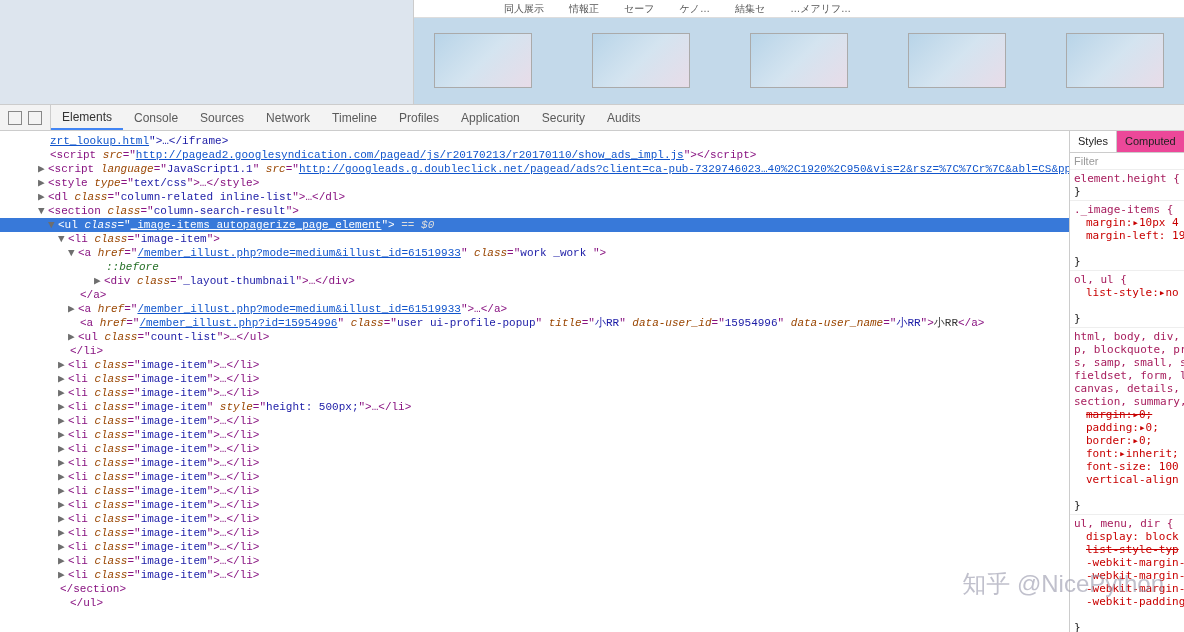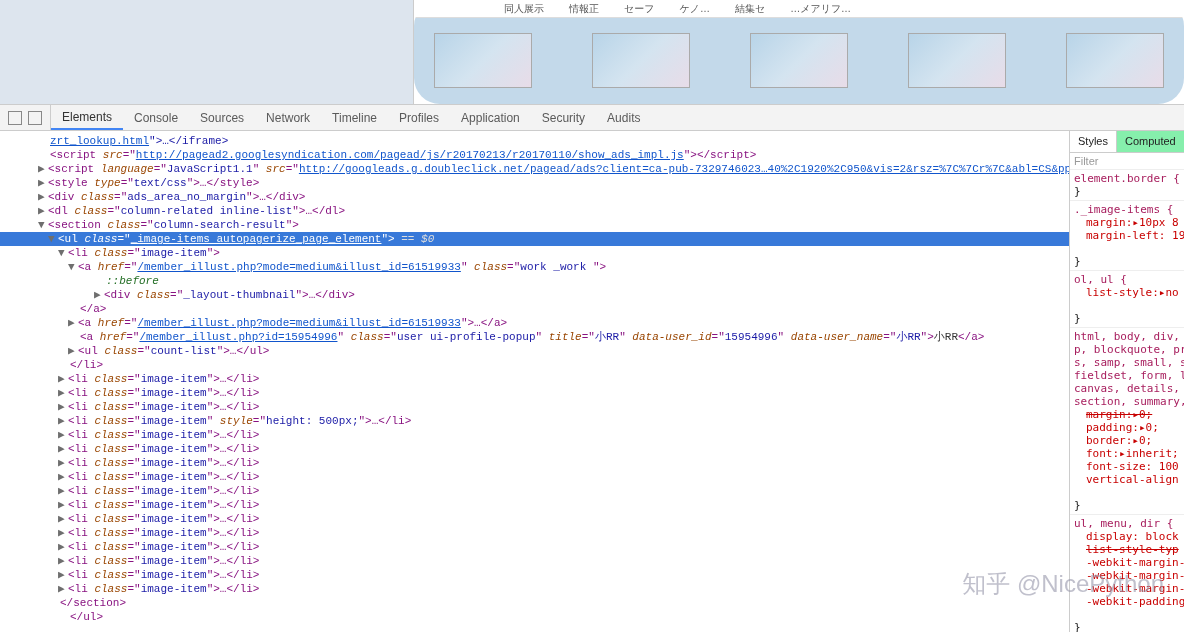--- a/index.html
+++ b/index.html
@@ -1,38 +1,38 @@
 <!DOCTYPE html>
 <html><head>
 <meta charset="utf-8">
 <style>
 * { box-sizing: border-box; margin: 0; padding: 0; }
 body { font-family: Consolas, 'Courier New', monospace; font-size: 11px; background: #fff; color: #222; overflow: hidden; width: 1184px; height: 632px; }
 
 .top-area { height: 104px; display: flex; }
 .top-left { width: 414px; background: #dde5ee; border-right: 1px solid #ccc; }
-.top-right { flex: 1; background: #fff; position: relative; overflow: hidden; border-radius: 26px; }
+.top-right { flex: 1; background: #fff; position: relative; overflow: hidden; }
 .nav-bar { height: 18px; background: #fff; border-bottom: 1px solid #ddd; display: flex; gap: 25px; padding-left: 90px; align-items: center; font-size: 10px; color: #555; font-family: sans-serif; }
 .thumb-strip { background: #c3d9ea; height: 86px; display: flex; gap: 60px; padding: 15px 20px; }
 .thumb { width: 110px; height: 55px; background: linear-gradient(135deg, #b8d4e8, #d4e4f0, #e8dce8); border: 1px solid #aaa; }
 
 .devtools { height: 528px; display: flex; flex-direction: column; border-top: 1px solid #ccc; }
 .tab-bar { height: 26px; border-bottom: 1px solid #ccc; background: #f3f3f3; display: flex; align-items: flex-end; font-family: -apple-system, Arial, sans-serif; font-size: 12px; color: #5a5a5a; }
 .tab-icons { display: flex; gap: 6px; padding: 0 8px; align-items: center; border-right: 1px solid #ccc; height: 100%; }
 .tab { padding: 0 11px; height: 100%; display: flex; align-items: center; cursor: pointer; }
 .tab.active { color: #333; border-bottom: 2px solid #4285f4; }
 
 .panels { flex: 1; display: flex; overflow: hidden; }
 .dom-panel { flex: 1; overflow: auto; padding: 3px 0; line-height: 14px; }
 .dom-panel::-webkit-scrollbar { width: 12px; }
 .dom-panel::-webkit-scrollbar-thumb { background: #c1c1c1; }
 
 .styles-panel { width: 115px; border-left: 1px solid #ccc; background: #fff; overflow: hidden; font-family: Consolas, monospace; font-size: 11px; }
 .styles-tabs { height: 22px; border-bottom: 1px solid #ccc; display: flex; font-family: Arial, sans-serif; font-size: 11px; }
-.styles-tab { padding: 4px 8px; border-right: 1px solid #ccc; background: #86efac; }
+.styles-tab { padding: 4px 8px; border-right: 1px solid #ccc; background: #ec4899; }
 .styles-tab.active { background: #fff; }
 .filter-row { padding: 2px 4px; border-bottom: 1px solid #eee; color: #999; font-family: Arial, sans-serif; }
 .rule { padding: 2px 4px; border-bottom: 1px solid #eee; white-space: nowrap; overflow: hidden; }
 .selector { color: #a71d5d; }
 .prop { color: #c80000; margin-left: 12px; display: block; }
 .struck { text-decoration: line-through; }
 
 .line { white-space: nowrap; padding-left: 40px; }
 .l1 { padding-left: 50px; }
 .l2 { padding-left: 60px; }
@@ -96,21 +96,20 @@
     <div class="tab">Security</div>
     <div class="tab">Audits</div>
   </div>
 
   <div class="panels">
     <div class="dom-panel">
       <div class="line l1"><a class="link">zrt_lookup.html</a><span class="attr-val">"&gt;…&lt;/iframe&gt;</span></div>
       <div class="line l1"><span class="tag">&lt;script </span><span class="attr-name">src</span><span class="tag">="</span><a class="link">http://pagead2.googlesyndication.com/pagead/js/r20170213/r20170110/show_ads_impl.js</a><span class="tag">"&gt;&lt;/script&gt;</span></div>
       <div class="line l1"><span class="arrow">▶</span><span class="tag">&lt;script </span><span class="attr-name">language</span><span class="tag">="</span><span class="attr-val">JavaScript1.1</span><span class="tag">" </span><span class="attr-name">src</span><span class="tag">="</span><a class="link">http://googleads.g.doubleclick.net/pagead/ads?client=ca-pub-7329746023…40%2C1920%2C950&amp;vis=2&amp;rsz=%7C%7Cr%7C&amp;abl=CS&amp;ppjl=u&amp;fu=8&amp;bc=1&amp;ifi=1&amp;dtd=189</a></div>
       <div class="line l1"><span class="arrow">▶</span><span class="tag">&lt;style </span><span class="attr-name">type</span><span class="tag">="</span><span class="attr-val">text/css</span><span class="tag">"&gt;…&lt;/style&gt;</span></div>
-      <div class="line l1"><span class="arrow">▶</span><span class="tag">&lt;div </span><span class="attr-name">class</span><span class="tag">="</span><span class="attr-val">ads_area_no_margin</span><span class="tag">"&gt;…&lt;/div&gt;</span></div>
       <div class="line l1"><span class="arrow">▶</span><span class="tag">&lt;dl </span><span class="attr-name">class</span><span class="tag">="</span><span class="attr-val">column-related inline-list</span><span class="tag">"&gt;…&lt;/dl&gt;</span></div>
       <div class="line l1"><span class="arrow">▼</span><span class="tag">&lt;section </span><span class="attr-name">class</span><span class="tag">="</span><span class="attr-val">column-search-result</span><span class="tag">"&gt;</span></div>
       <div class="line l2 selected"><span class="arrow">▼</span><span class="tag">&lt;ul </span><span class="attr-name">class</span><span class="tag">="</span><a class="link">_image-items autopagerize_page_element</a><span class="tag">"&gt;</span><span class="eq0"> == $0</span></div>
       <div class="line l3"><span class="arrow">▼</span><span class="tag">&lt;li </span><span class="attr-name">class</span><span class="tag">="</span><span class="attr-val">image-item</span><span class="tag">"&gt;</span></div>
       <div class="line l4"><span class="arrow">▼</span><span class="tag">&lt;a </span><span class="attr-name">href</span><span class="tag">="</span><a class="link">/member_illust.php?mode=medium&amp;illust_id=61519933</a><span class="tag">" </span><span class="attr-name">class</span><span class="tag">="</span><span class="attr-val">work  _work </span><span class="tag">"&gt;</span></div>
       <div class="line l5"><span class="comm">::before</span></div>
       <div class="line l5"><span class="arrow">▶</span><span class="tag">&lt;div </span><span class="attr-name">class</span><span class="tag">="</span><span class="attr-val">_layout-thumbnail</span><span class="tag">"&gt;…&lt;/div&gt;</span></div>
       <div class="line l4"><span class="tag">&lt;/a&gt;</span></div>
       <div class="line l4"><span class="arrow">▶</span><span class="tag">&lt;a </span><span class="attr-name">href</span><span class="tag">="</span><a class="link">/member_illust.php?mode=medium&amp;illust_id=61519933</a><span class="tag">"&gt;…&lt;/a&gt;</span></div>
       <div class="line l4"><span class="tag">&lt;a </span><span class="attr-name">href</span><span class="tag">="</span><a class="link">/member_illust.php?id=15954996</a><span class="tag">" </span><span class="attr-name">class</span><span class="tag">="</span><span class="attr-val">user ui-profile-popup</span><span class="tag">" </span><span class="attr-name">title</span><span class="tag">="</span><span class="attr-val">小RR</span><span class="tag">" </span><span class="attr-name">data-user_id</span><span class="tag">="</span><span class="attr-val">15954996</span><span class="tag">" </span><span class="attr-name">data-user_name</span><span class="tag">="</span><span class="attr-val">小RR</span><span class="tag">"&gt;</span><span class="txt">小RR</span><span class="tag">&lt;/a&gt;</span></div>
@@ -138,22 +137,22 @@
       <div class="line l3"><span class="tag">&lt;/ul&gt;</span></div>
     </div>
 
     <div class="styles-panel">
       <div class="styles-tabs">
         <div class="styles-tab active">Styles</div>
         <div class="styles-tab">Computed</div>
       </div>
       <div class="filter-row">Filter</div>
       <div id="rules-container">
-          <div class="rule"><span class="selector">element.border {</span><br>}</div>
-          <div class="rule"><span class="selector">._image-items {</span><span class="prop">margin:▸10px 8</span><span class="prop">margin-left: 19</span><br>}</div>
+          <div class="rule"><span class="selector">element.height {</span><br>}</div>
+          <div class="rule"><span class="selector">._image-items {</span><span class="prop">margin:▸10px 4</span><span class="prop">margin-left: 19</span><br>}</div>
           <div class="rule"><span class="selector">ol, ul {</span><span class="prop">list-style:▸no</span><br>}</div>
           <div class="rule"><span class="selector">html, body, div,<br>p, blockquote, pr<br>s, samp, small, s<br>fieldset, form, l<br>canvas, details,<br>section, summary,</span><span class="prop struck">margin:▸0;</span><span class="prop">padding:▸0;</span><span class="prop">border:▸0;</span><span class="prop">font:▸inherit;</span><span class="prop">font-size: 100</span><span class="prop">vertical-align</span><br>}</div>
           <div class="rule"><span class="selector">ul, menu, dir {</span><span class="prop">display: block</span><span class="prop struck">list-style-typ</span><span class="prop">-webkit-margin-</span><span class="prop">-webkit-margin-</span><span class="prop">-webkit-margin-</span><span class="prop">-webkit-padding</span><br>}</div>
         </div>
     </div>
   </div>
 </div>
 
 <div class="watermark">知乎 @NicePython</div>
 

